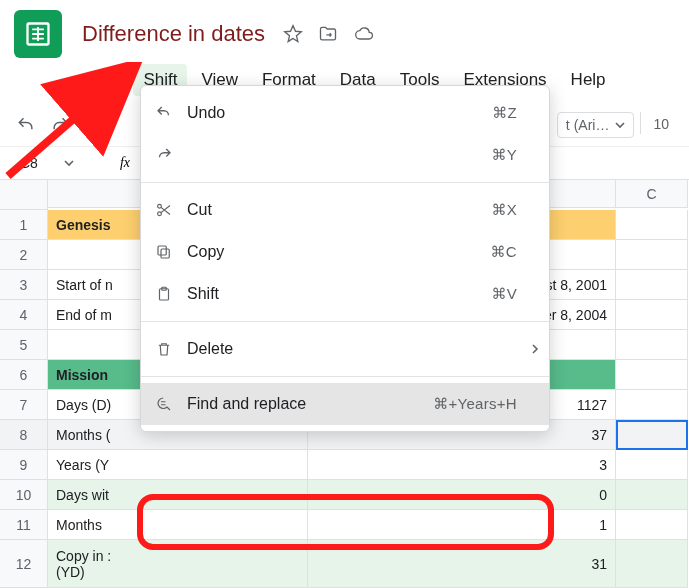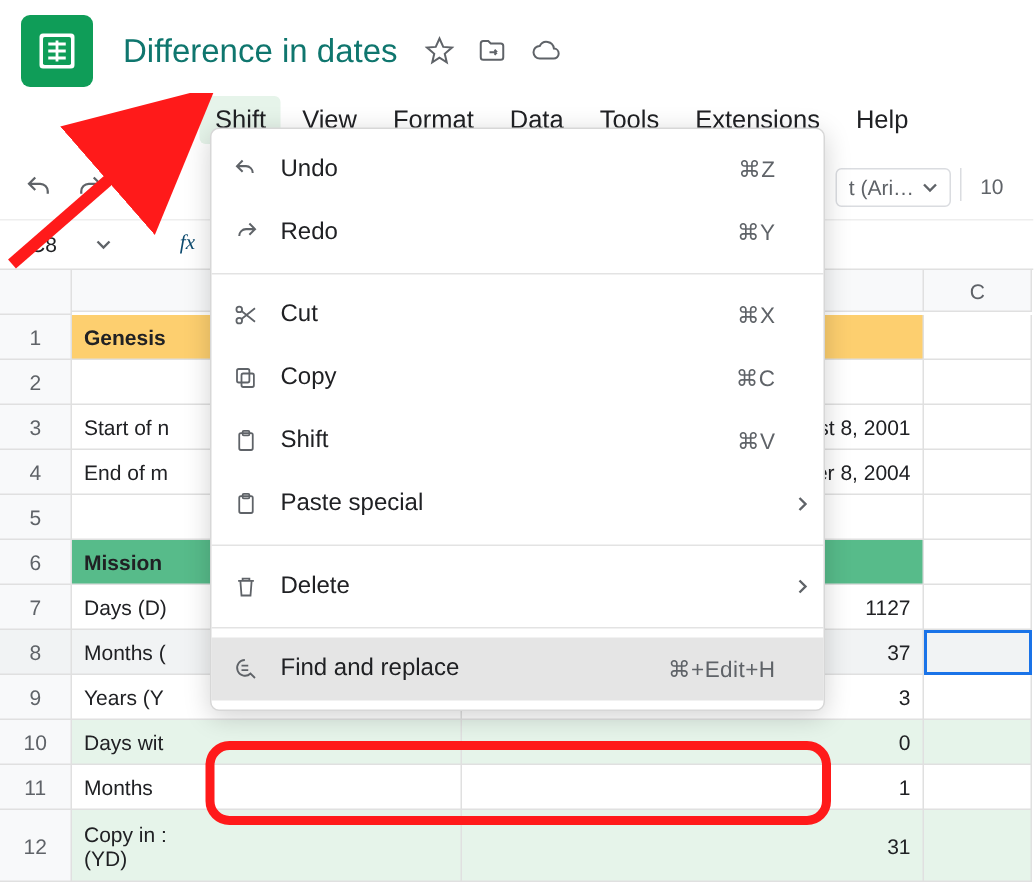--- a/index.html
+++ b/index.html
@@ -27,21 +27,21 @@
     width: 48px; height: 48px;
     background: #0f9d58;
     border-radius: 6px;
     display: flex; align-items: center; justify-content: center;
     margin-right: 20px;
     flex-shrink: 0;
   }
   .sheets-logo svg { width: 28px; height: 28px; }
   .doc-title {
     font-size: 22px;
-    color: #0f766e;
+    color: #7f1d1d;
     margin-right: 18px;
   }
   .title-icons { display: flex; gap: 14px; align-items: center; }
   .title-icons span { color: #5f6368; display:flex; }
 
   .menu-bar {
     display: flex;
     gap: 4px;
     margin-top: 6px;
     margin-left: 68px;
@@ -94,21 +94,21 @@
     align-items: center;
     padding: 6px 10px 6px 14px;
     border-bottom: 1px solid #e0e0e0;
   }
   .name-box {
     font-size: 14px;
     color: #202124;
     padding: 2px 28px 2px 6px;
     display:flex; align-items:center; gap:26px;
   }
-  .fx-icon { margin-left: 18px; color:#0c4a6e; font-style: italic; font-family: serif; }
+  .fx-icon { margin-left: 18px; color:#000000; font-style: italic; font-family: serif; }
 
   
   .sheet {
     position: relative;
     display: grid;
     grid-template-columns: 48px 260px 308px 72px;
   }
   .col-head, .row-head, .cell, .corner {
     border-right: 1px solid #e0e0e0;
     border-bottom: 1px solid #e0e0e0;
@@ -372,21 +372,20 @@
     <span>Undo</span>
     <span class="dd-short">⌘Z</span>
     <span></span>
   </div>
   <div class="dd-item">
     <span class="dd-icon">
       <svg width="18" height="18" viewBox="0 0 24 24">
           <path d="M15 14l5-5-5-5M20 9h-8a6 6 0 0 0-6 6" fill="none" stroke="#5f6368" stroke-width="1.8"></path>
         </svg>
     </span>
-    <span>Redo</span>
     <span class="dd-short">⌘Y</span>
     <span></span>
   </div>
 
   <div class="dd-sep"></div>
 
   <div class="dd-item">
     <span class="dd-icon">
       <svg width="18" height="18" viewBox="0 0 24 24">
           <circle cx="6" cy="7" r="2.5" fill="none" stroke="#5f6368" stroke-width="1.6"></circle>
@@ -412,35 +411,20 @@
   <div class="dd-item">
     <span class="dd-icon">
       <svg width="18" height="18" viewBox="0 0 24 24">
           <rect x="6" y="5" width="12" height="15" rx="1.5" fill="none" stroke="#5f6368" stroke-width="1.6"></rect>
           <rect x="9" y="3" width="6" height="4" rx="1" fill="none" stroke="#5f6368" stroke-width="1.6"></rect>
         </svg>
     </span>
     <span>Shift</span>
     <span class="dd-short">⌘V</span>
     <span></span>
-  </div>
-  <div class="dd-item">
-    <span class="dd-icon">
-      <svg width="18" height="18" viewBox="0 0 24 24">
-          <rect x="6" y="5" width="12" height="15" rx="1.5" fill="none" stroke="#5f6368" stroke-width="1.6"></rect>
-          <rect x="9" y="3" width="6" height="4" rx="1" fill="none" stroke="#5f6368" stroke-width="1.6"></rect>
-        </svg>
-    </span>
-    <span>Paste special</span>
-    <span class="dd-short"></span>
-    <span class="dd-arrow">
-      <svg width="10" height="10" viewBox="0 0 10 10">
-          <path d="M3 1l4 4-4 4" stroke="#5f6368" stroke-width="1.6" fill="none"></path>
-        </svg>
-    </span>
   </div>
 
   <div class="dd-sep"></div>
 
   <div class="dd-item">
     <span class="dd-icon">
       <svg width="18" height="18" viewBox="0 0 24 24">
           <path d="M5 7h14M9 7V5h6v2M7 7l1 13h8l1-13" fill="none" stroke="#5f6368" stroke-width="1.6"></path>
         </svg>
     </span>
@@ -456,21 +440,21 @@
   <div class="dd-sep"></div>
 
   <div class="dd-item selected">
     <span class="dd-icon">
       <svg width="18" height="18" viewBox="0 0 24 24">
           <path d="M11 4a7 7 0 1 0 5 12l4 4" fill="none" stroke="#5f6368" stroke-width="1.6"></path>
           <path d="M8 9h6M8 13h6" stroke="#5f6368" stroke-width="1.4"></path>
         </svg>
     </span>
     <span>Find and replace</span>
-    <span class="dd-short">⌘+Edit+H</span>
+    <span class="dd-short">⌘+Years+H</span>
     <span></span>
   </div>
 </div>
 
 <svg class="anno-arrow" viewBox="0 0 150 120">
   <defs>
       <marker id="ah" markerWidth="14" markerHeight="14" refX="10" refY="6" orient="auto">
     <path d="M0 0 L12 6 L0 12 z" fill="#ff1a1a"></path>
       </marker>
     </defs>

